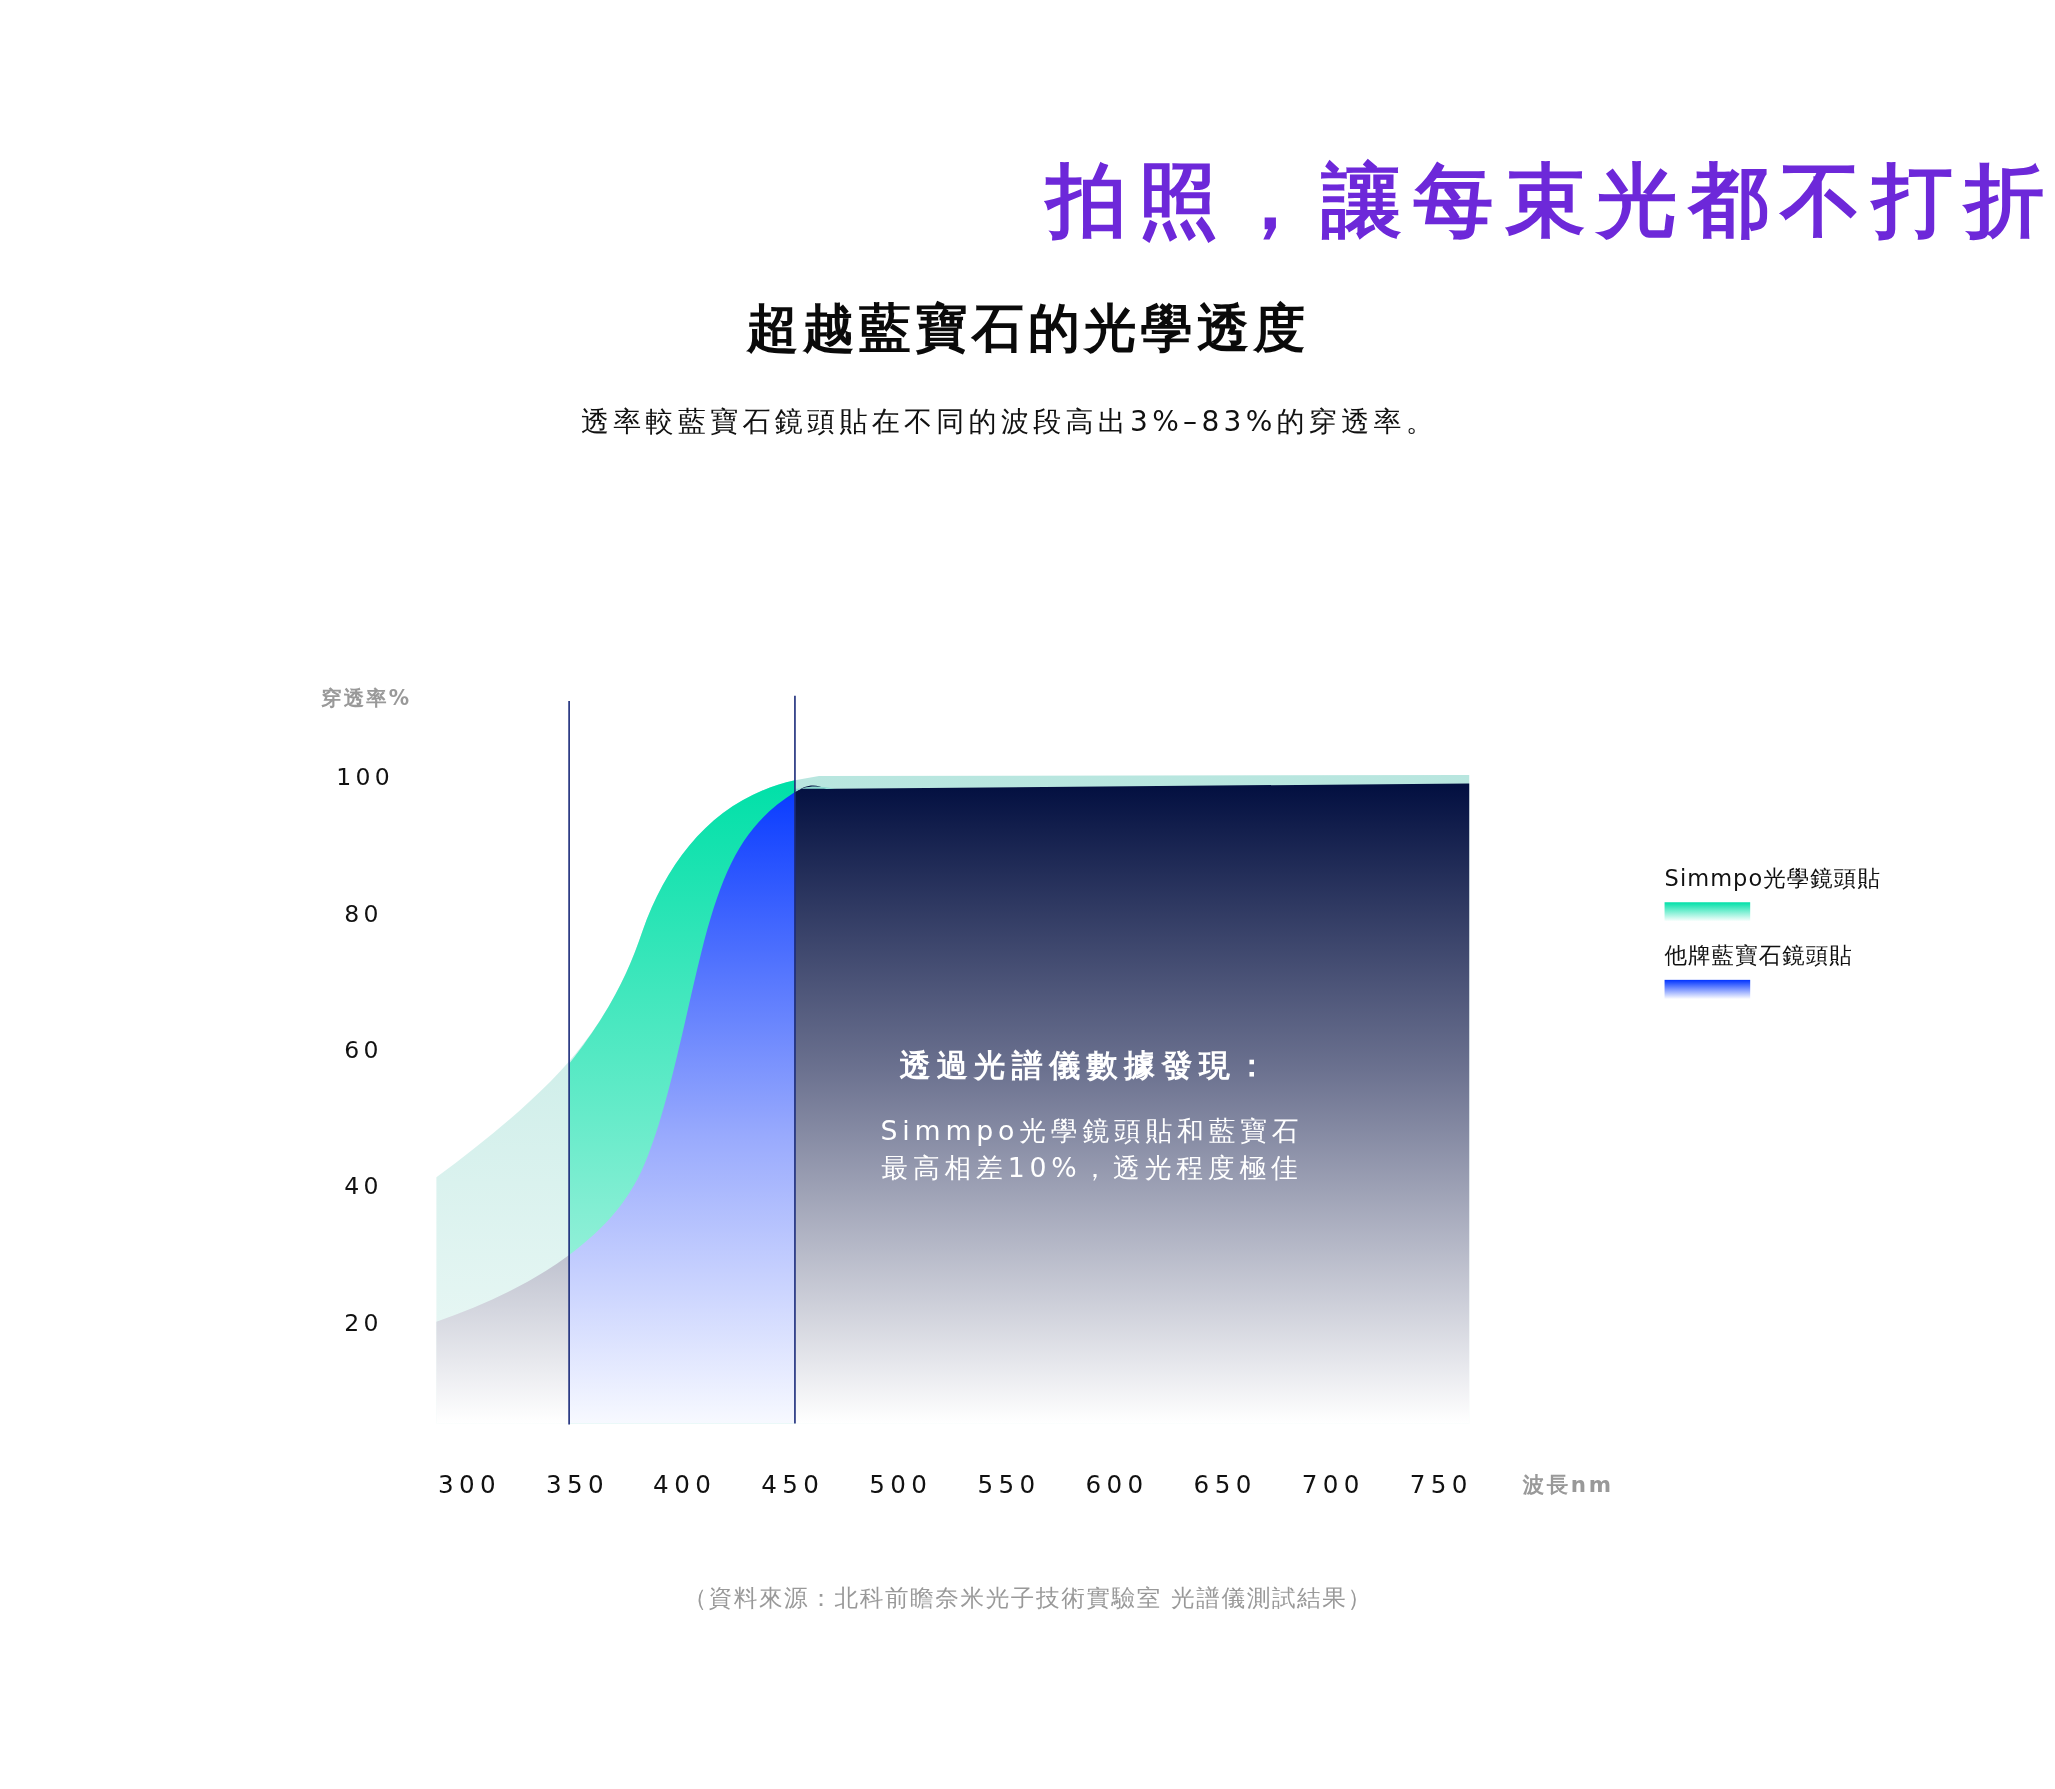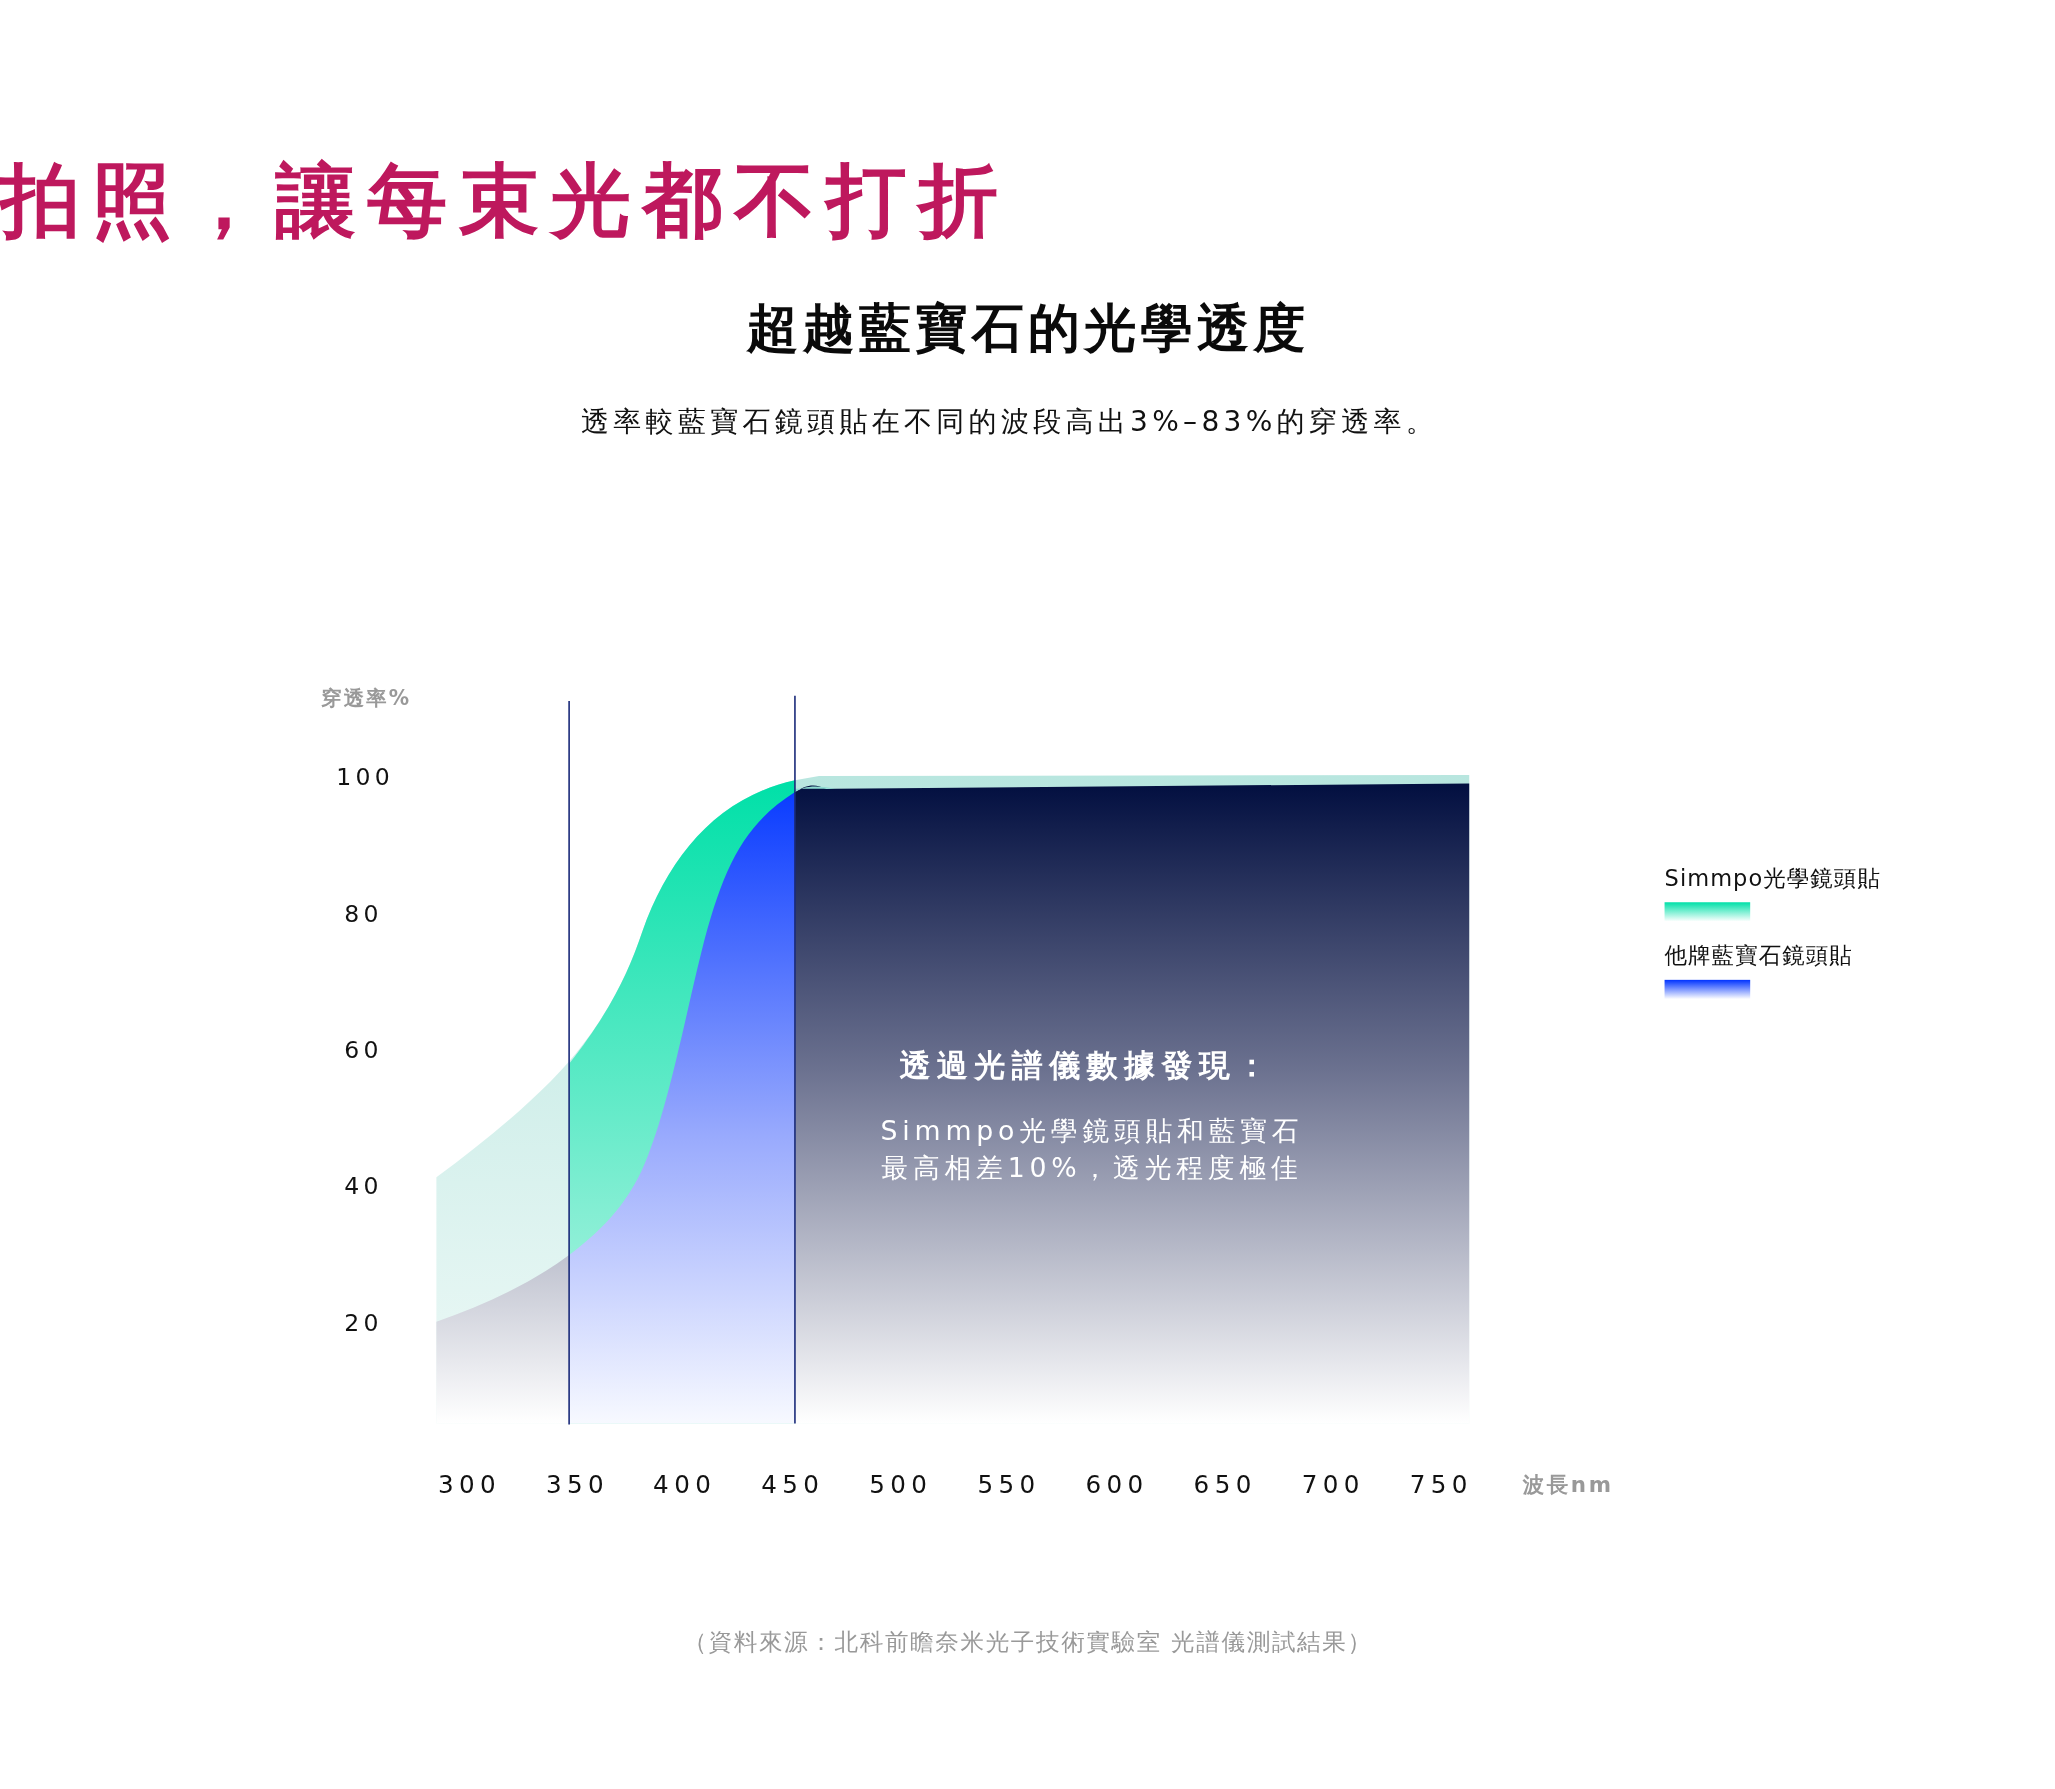--- a/index.html
+++ b/index.html
@@ -1,35 +1,35 @@
 <!DOCTYPE html>
 <html style="font-size:8.6px"><head>
 <meta charset="utf-8">
 <style>
   html, body { margin: 0; padding: 0; background: #ffffff; }
   body { width: 2056px; height: 1789px; position: relative; overflow: hidden;
          font-family: "DejaVu Sans", "Liberation Sans", sans-serif; color: #111; }
   .abs { position: absolute; }
-  #title { left: 0; width: 2056px; top: 161px; text-align: left; font-size: 80px;
-           font-weight: bold; letter-spacing: 11.8px; color: #be185d; line-height: 1; }
+  #title { left: 0; width: 2056px; top: 161px; text-align: right; font-size: 80px;
+           font-weight: bold; letter-spacing: 11.8px; color: #6d28d9; line-height: 1; }
   #subtitle { left: 0; width: 2056px; top: 302px; text-align: center; font-size: 52px;
               font-weight: bold; letter-spacing: 4.3px; color: #0a0a0a; line-height: 1; }
   #desc { left: 581px; top: 402px; width: 963px; font-size: 28px; letter-spacing: 4.3px;
           line-height: 40px; color: #111; }
   #desc div { white-space: nowrap; }
   #chart-svg { left: 0; top: 0; width: 2056px; height: 1789px; }
   .ylabel-title { font-size: 38px; fill: #999999; font-weight: bold; letter-spacing: 4px; }
   .ytick { font-size: 44px; fill: #111; letter-spacing: 8px; }
   .xtick { font-size: 46px; fill: #111; letter-spacing: 10px; }
   .xlabel-title { font-size: 40px; fill: #999999; font-weight: bold; letter-spacing: 5px; }
   .legend-text { font-size: 42px; fill: #111; letter-spacing: 2px; }
   .callout-title { font-size: 58px; fill: #ffffff; font-weight: bold; letter-spacing: 12px; }
   .callout-body { font-size: 50px; fill: #ffffff; letter-spacing: 9px; }
   #source { left: 0; width: 2056px; top: 1582px; text-align: center; font-size: 23.6px;
-            color: #999999; letter-spacing: 1.6px; margin-top: 44px; }
+            color: #999999; letter-spacing: 1.6px; }
 </style>
 </head>
 <body>
 
 <div id="title" class="abs">拍照，讓每束光都不打折</div>
 <div id="subtitle" class="abs">超越藍寶石的光學透度</div>
 <div id="desc" class="abs">
   <div>透率較藍寶石鏡頭貼在不同的波段高出3%–83%的穿透率。</div>
 </div>
 

